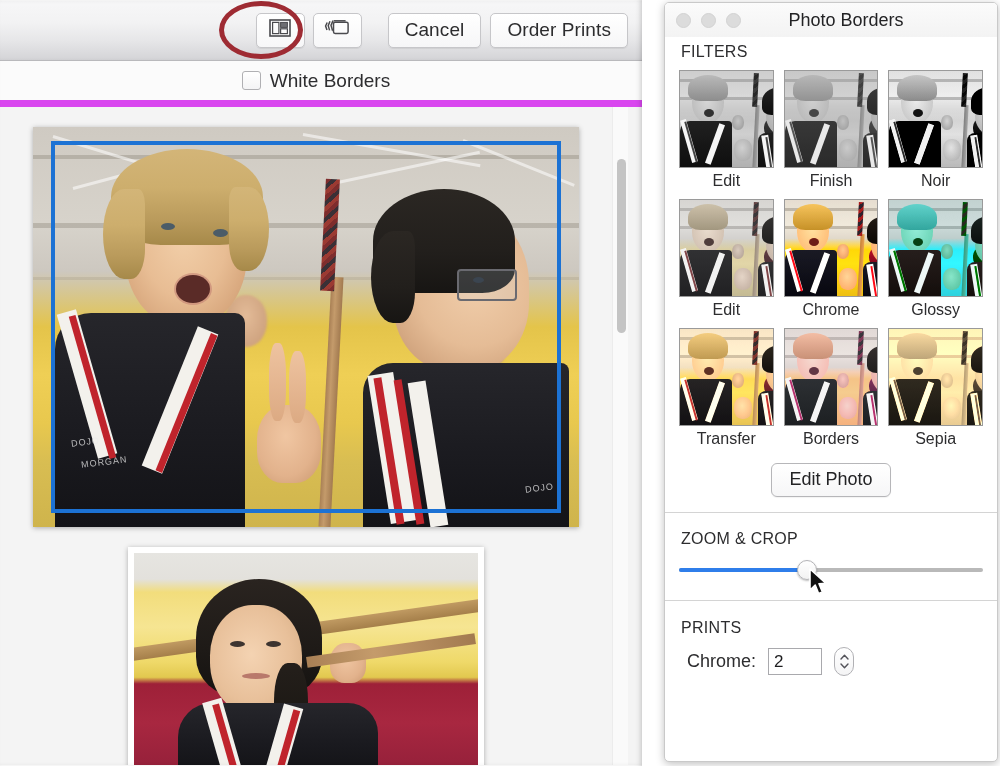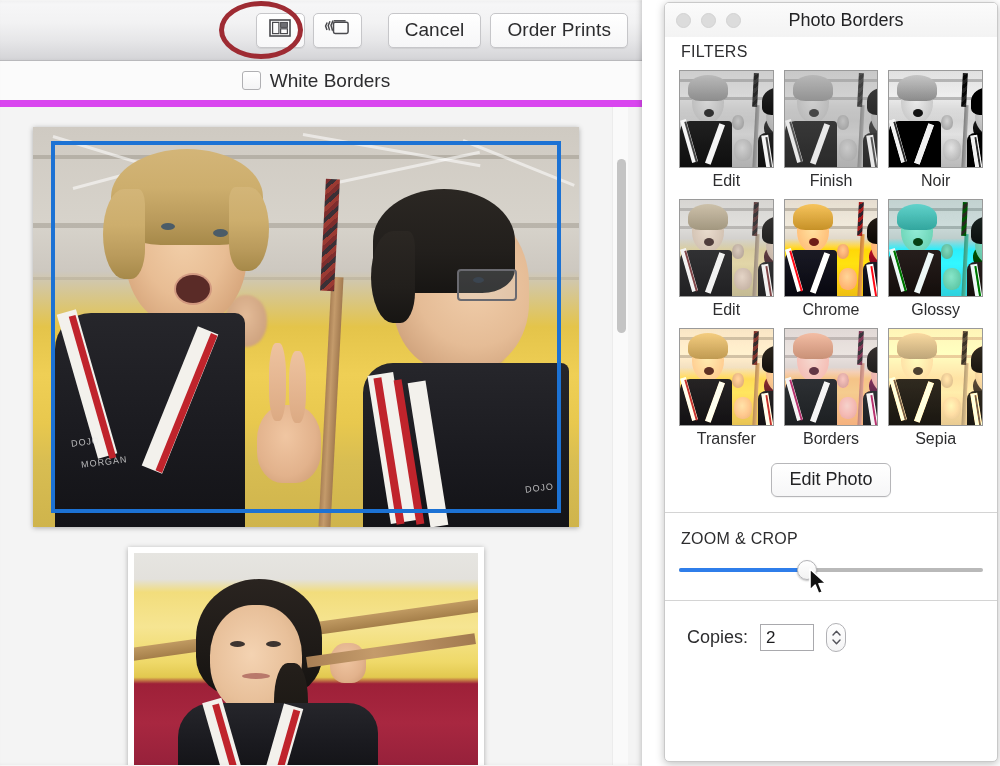--- a/index.html
+++ b/index.html
@@ -941,22 +941,23 @@
     <div id="mouse-cursor" style="left: 142.68px; top: 55px;">
       <svg width="22" height="30" viewBox="0 0 22 30">
         <path d="M2 1 L2 22 L7.2 17.1 L10.6 25.6 L14.4 24 L11 15.8 L18 15.4 Z" fill="#111" stroke="#ffffff" stroke-width="1.6" stroke-linejoin="round"></path>
       </svg>
     </div>
   </div>
 
   <div class="divider"></div>
 
   <div id="prints-section">
+    <div class="section-head">PRINTS</div>
     <div id="copies-row">
-      <span id="copies-label">Copies:</span>
+      <span id="copies-label">Chrome:</span>
       <span id="copies-input">2</span>
       <span id="copies-stepper">
         <svg width="9" height="6" viewBox="0 0 9 6">
           <path d="M1 5 L4.5 1.2 L8 5" fill="none" stroke="#53535a" stroke-width="1.4" stroke-linecap="round" stroke-linejoin="round"></path>
         </svg>
         <svg width="9" height="6" viewBox="0 0 9 6">
           <path d="M1 1 L4.5 4.8 L8 1" fill="none" stroke="#53535a" stroke-width="1.4" stroke-linecap="round" stroke-linejoin="round"></path>
         </svg>
       </span>
     </div>

